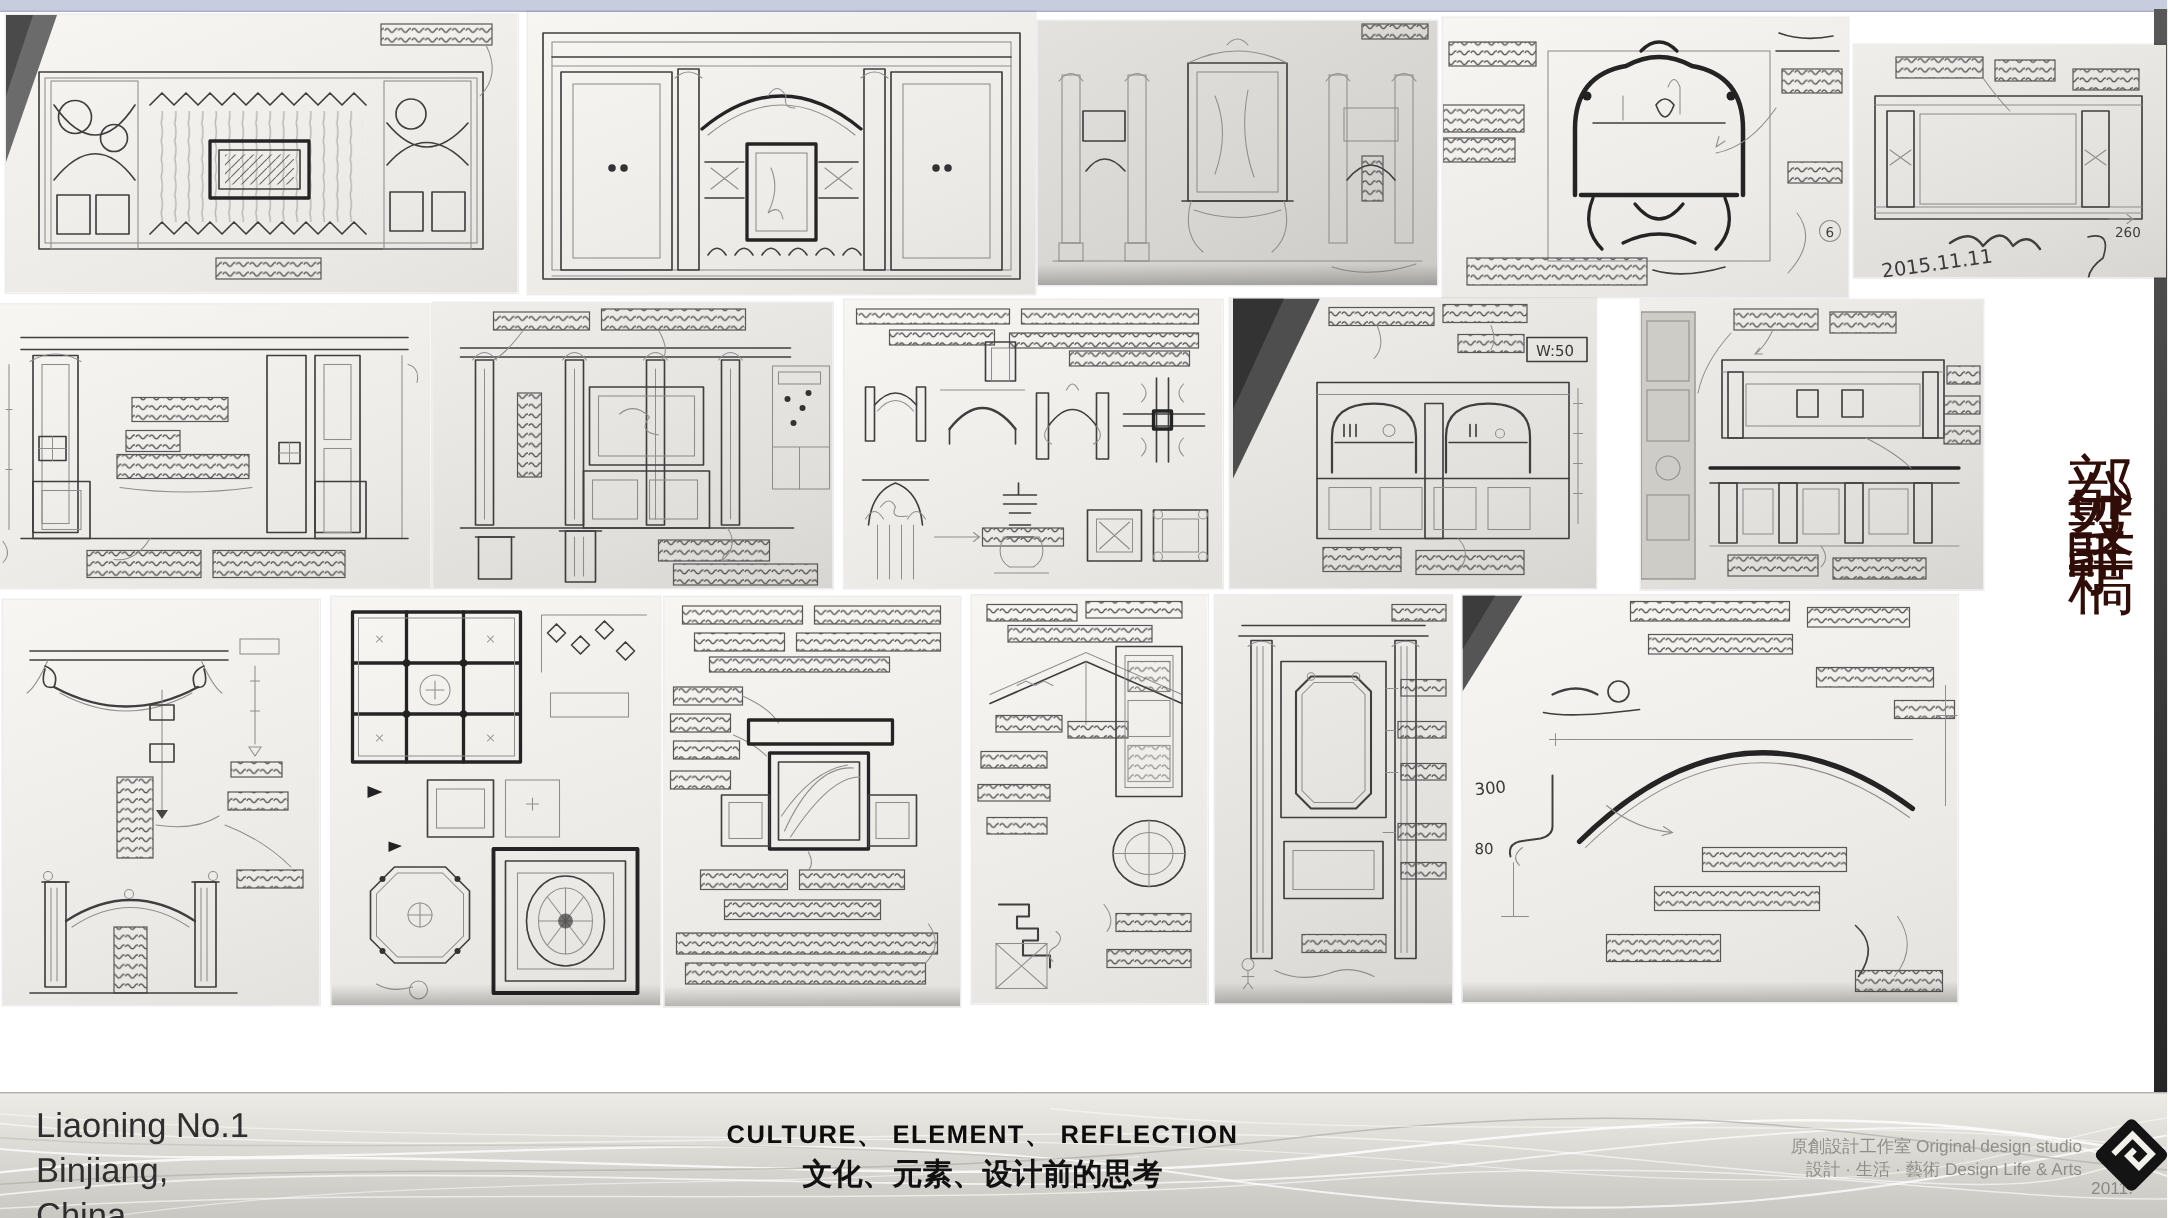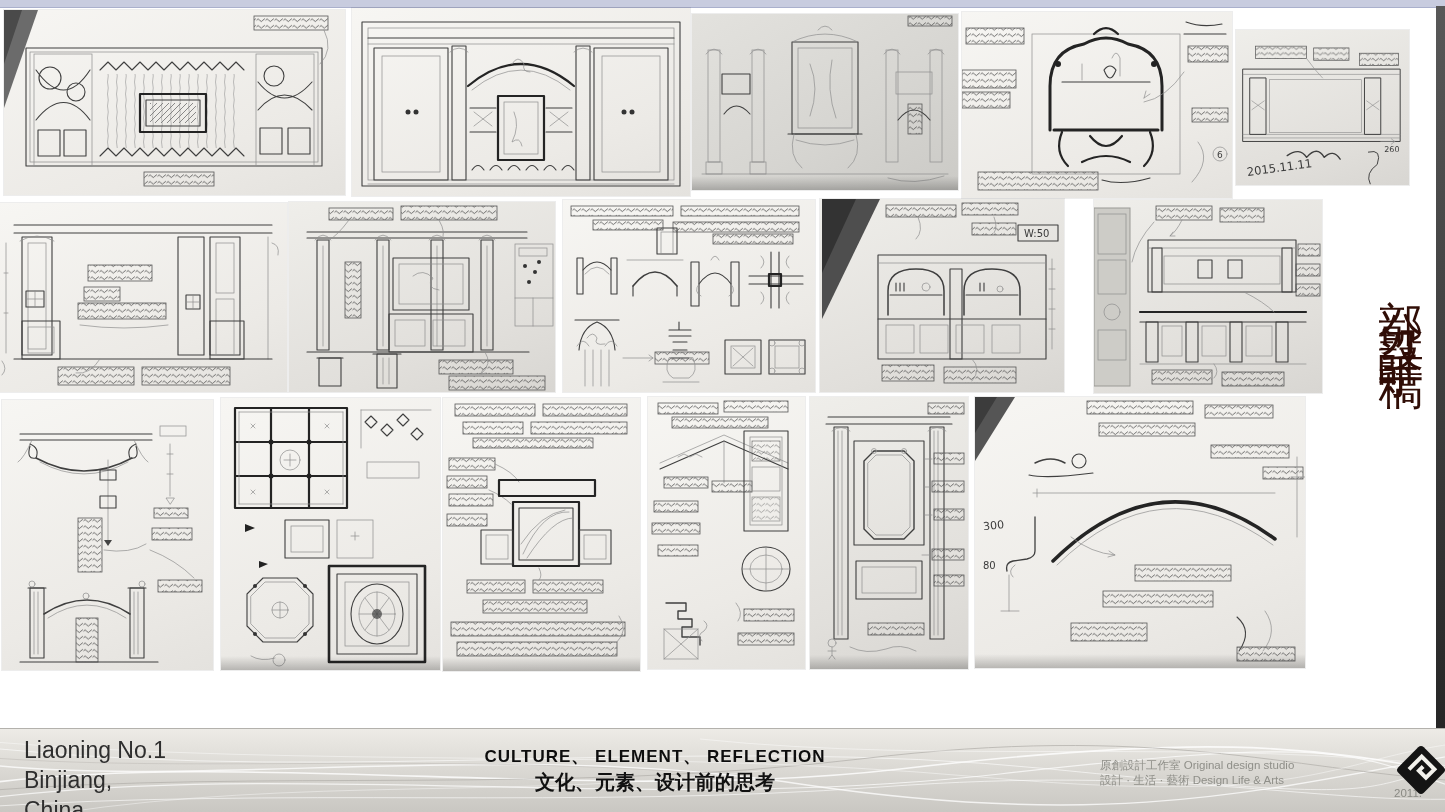--- a/index.html
+++ b/index.html
@@ -24,21 +24,21 @@
           font-family:"DejaVu Serif","Liberation Serif",serif;
           font-size:45px;letter-spacing:13px;color:#300d06;line-height:48px;}
   .footer{position:absolute;left:0;top:728px;width:1445px;height:84px;
           background:linear-gradient(180deg,#edebe6 0%,#d8d6d1 55%,#c9c7c2 100%);
           border-top:1px solid #b3b1ac;overflow:hidden;}
   .footer svg{position:absolute;left:0;top:0;width:100%;height:100%;}
   .f-project{position:absolute;left:24px;top:6px;font-size:23px;color:#2e2e2e;line-height:30px;}
   .f-center{position:absolute;left:420px;width:470px;top:16px;text-align:center;color:#0d0d0d;}
   .f-center .en{font-size:17px;font-weight:bold;letter-spacing:1px;text-align:center;}
   .f-center .zh{font-size:20px;font-weight:bold;margin-top:1px;color:#111;text-align:center;}
-  .f-credits{position:absolute;left:1100px;width:288px;top:29px;
+  .f-credits{position:absolute;left:1100px;width:288px;top:29px;text-align:right;
              font-size:11.5px;color:#8f8f89;line-height:15px;}
   .f-year{position:absolute;left:1240px;width:182px;top:58px;text-align:right;
           font-size:11.5px;color:#8a8a84;}
   .f-logo{position:absolute;left:1394px;top:12px;width:54px;height:62px;}
 </style>
 </head>
 <body>
 
 <div class="slide">
 
@@ -173,21 +173,21 @@
       <rect x="16" y="160" width="120" height="18" class="ab" fill="url(#scrib)"></rect>
       <path class="ink" d="M140,168 q20,6 48,-2"></path>
       <rect x="226" y="34" width="40" height="16" class="ab" fill="url(#scrib)"></rect>
       <path class="pen" d="M222,60 q-18,26 -40,30 M182,86 l6,-4 m-6,4 l2,-7"></path>
       <rect x="230" y="96" width="36" height="14" class="ab" fill="url(#scrib)"></rect>
       <path class="pen" d="M236,130 q14,18 -6,40"></path>
       <path class="ink" d="M224,10 q16,6 36,2 M222,22 H264"></path>
     </svg>
   </div>
 
-  <div class="photo pm" style="left:1236px;top:30px;width:173px;height:155px" aria-label="Hand sketch - wide lattice grille transom panel">
+  <div class="photo pm" style="left:1236px;top:30px;width:208px;height:155px" aria-label="Hand sketch - wide lattice grille transom panel">
     <svg viewBox="0 0 196 155">
       <rect x="8" y="34" width="178" height="82" class="ink"></rect>
         <path class="pen" d="M8,40 H186 M8,108 H186 M8,112 H186"></path>
       <rect x="16" y="44" width="18" height="64" class="ink"></rect>
       <path class="pen" d="M18,70 l14,10 M32,70 l-14,10"></path>
       <rect x="146" y="44" width="18" height="64" class="ink"></rect>
       <path class="pen" d="M148,70 l14,10 M162,70 l-14,10"></path>
       <rect x="38" y="46" width="104" height="60" class="pen" fill="url(#cross)"></rect>
       <rect x="22" y="8" width="58" height="14" class="ab" fill="url(#scrib)"></rect>
       <rect x="88" y="10" width="40" height="14" class="ab" fill="url(#scrib)"></rect>

